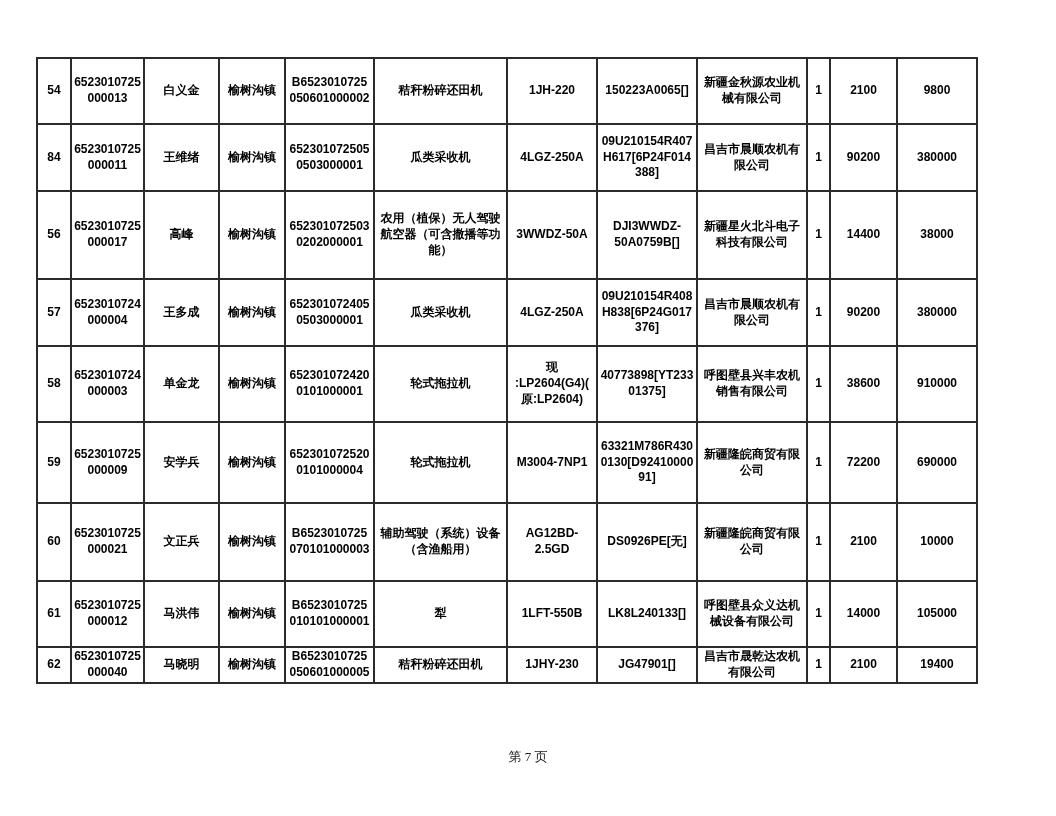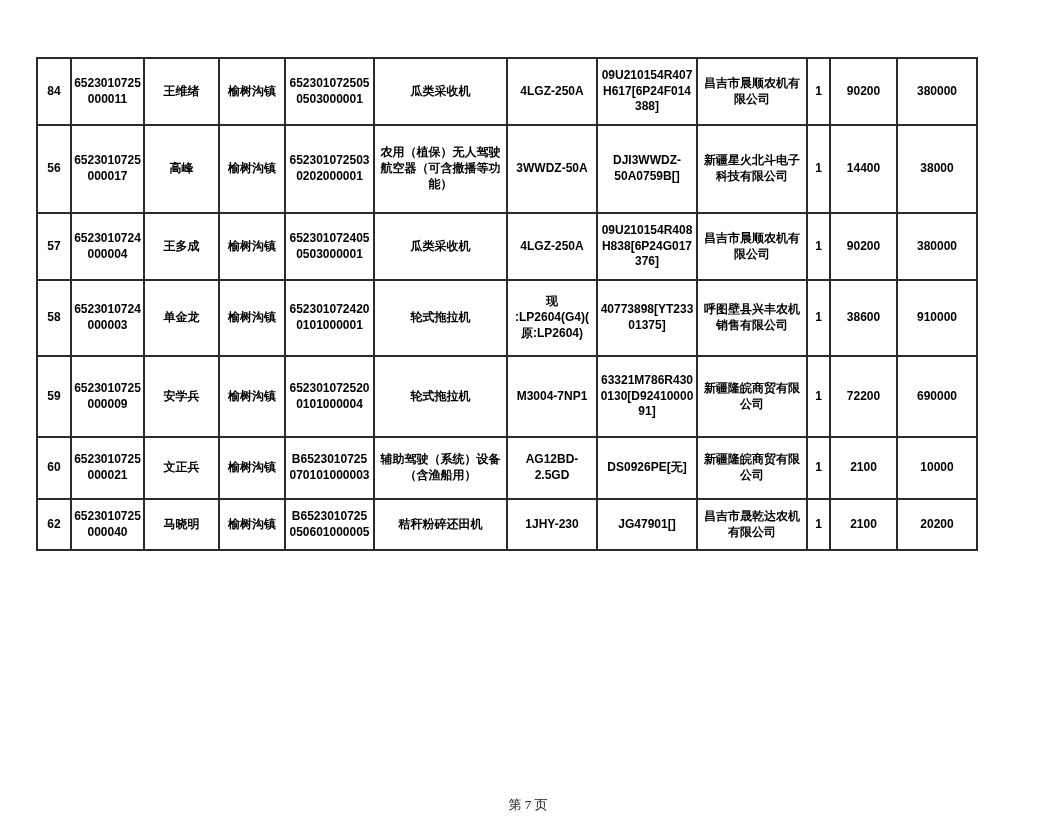--- a/index.html
+++ b/index.html
@@ -36,21 +36,20 @@
   .footer {
     position: absolute;
     left: 0;
     top: 748px;
     width: 100%;
     text-align: center;
     font-family: "Liberation Serif", "DejaVu Serif", serif;
     font-size: 13px;
     font-weight: normal;
     color: #222222;
-    margin-top: 48px;
   }
 </style>
 </head>
 <body>
 
 <div class="page">
 
   <table class="subsidy-table">
     <colgroup>
       <col style="width:34px">
@@ -60,20 +59,37 @@
         <col style="width:89px">
         <col style="width:133px">
       <col style="width:90px">
         <col style="width:100px">
         <col style="width:110px">
       <col style="width:23px">
         <col style="width:67px">
         <col style="width:80px">
     </colgroup>
     <tbody>
+        <tr style="height: 66px;">
+          <td>54</td>
+          <td>6523010725
+000013</td>
+          <td>白义金</td>
+          <td>榆树沟镇</td>
+          <td>B6523010725
+050601000002</td>
+          <td>秸秆粉碎还田机</td>
+          <td>1JH-220</td>
+          <td>150223A0065[]</td>
+          <td>新疆金秋源农业机
+械有限公司</td>
+          <td>1</td>
+          <td>2100</td>
+          <td>9800</td>
+        </tr>
         <tr style="height: 67px;">
           <td>84</td>
           <td>6523010725
 000011</td>
           <td>王维绪</td>
           <td>榆树沟镇</td>
           <td>652301072505
 0503000001</td>
           <td>瓜类采收机</td>
           <td>4LGZ-250A</td>
@@ -157,54 +173,71 @@
           <td>M3004-7NP1</td>
           <td>63321M786R430
 0130[D92410000
 91]</td>
           <td>新疆隆皖商贸有限
 公司</td>
           <td>1</td>
           <td>72200</td>
           <td>690000</td>
         </tr>
-        <tr style="height: 62px;">
+        <tr style="height: 78px;">
           <td>60</td>
           <td>6523010725
 000021</td>
           <td>文正兵</td>
           <td>榆树沟镇</td>
           <td>B6523010725
 070101000003</td>
           <td>辅助驾驶（系统）设备
 （含渔船用）</td>
           <td>AG12BD-
 2.5GD</td>
           <td>DS0926PE[无]</td>
           <td>新疆隆皖商贸有限
 公司</td>
           <td>1</td>
           <td>2100</td>
           <td>10000</td>
         </tr>
-        <tr style="height: 51px;">
+        <tr style="height: 66px;">
+          <td>61</td>
+          <td>6523010725
+000012</td>
+          <td>马洪伟</td>
+          <td>榆树沟镇</td>
+          <td>B6523010725
+010101000001</td>
+          <td>犁</td>
+          <td>1LFT-550B</td>
+          <td>LK8L240133[]</td>
+          <td>呼图壁县众义达机
+械设备有限公司</td>
+          <td>1</td>
+          <td>14000</td>
+          <td>105000</td>
+        </tr>
+        <tr style="height: 36px;">
           <td>62</td>
           <td>6523010725
 000040</td>
           <td>马晓明</td>
           <td>榆树沟镇</td>
           <td>B6523010725
 050601000005</td>
           <td>秸秆粉碎还田机</td>
           <td>1JHY-230</td>
           <td>JG47901[]</td>
           <td>昌吉市晟乾达农机
 有限公司</td>
           <td>1</td>
           <td>2100</td>
-          <td>20200</td>
+          <td>19400</td>
         </tr>
       </tbody>
   </table>
 
   <div class="footer">第 7 页</div>
 
 </div>
 
 </body></html>

